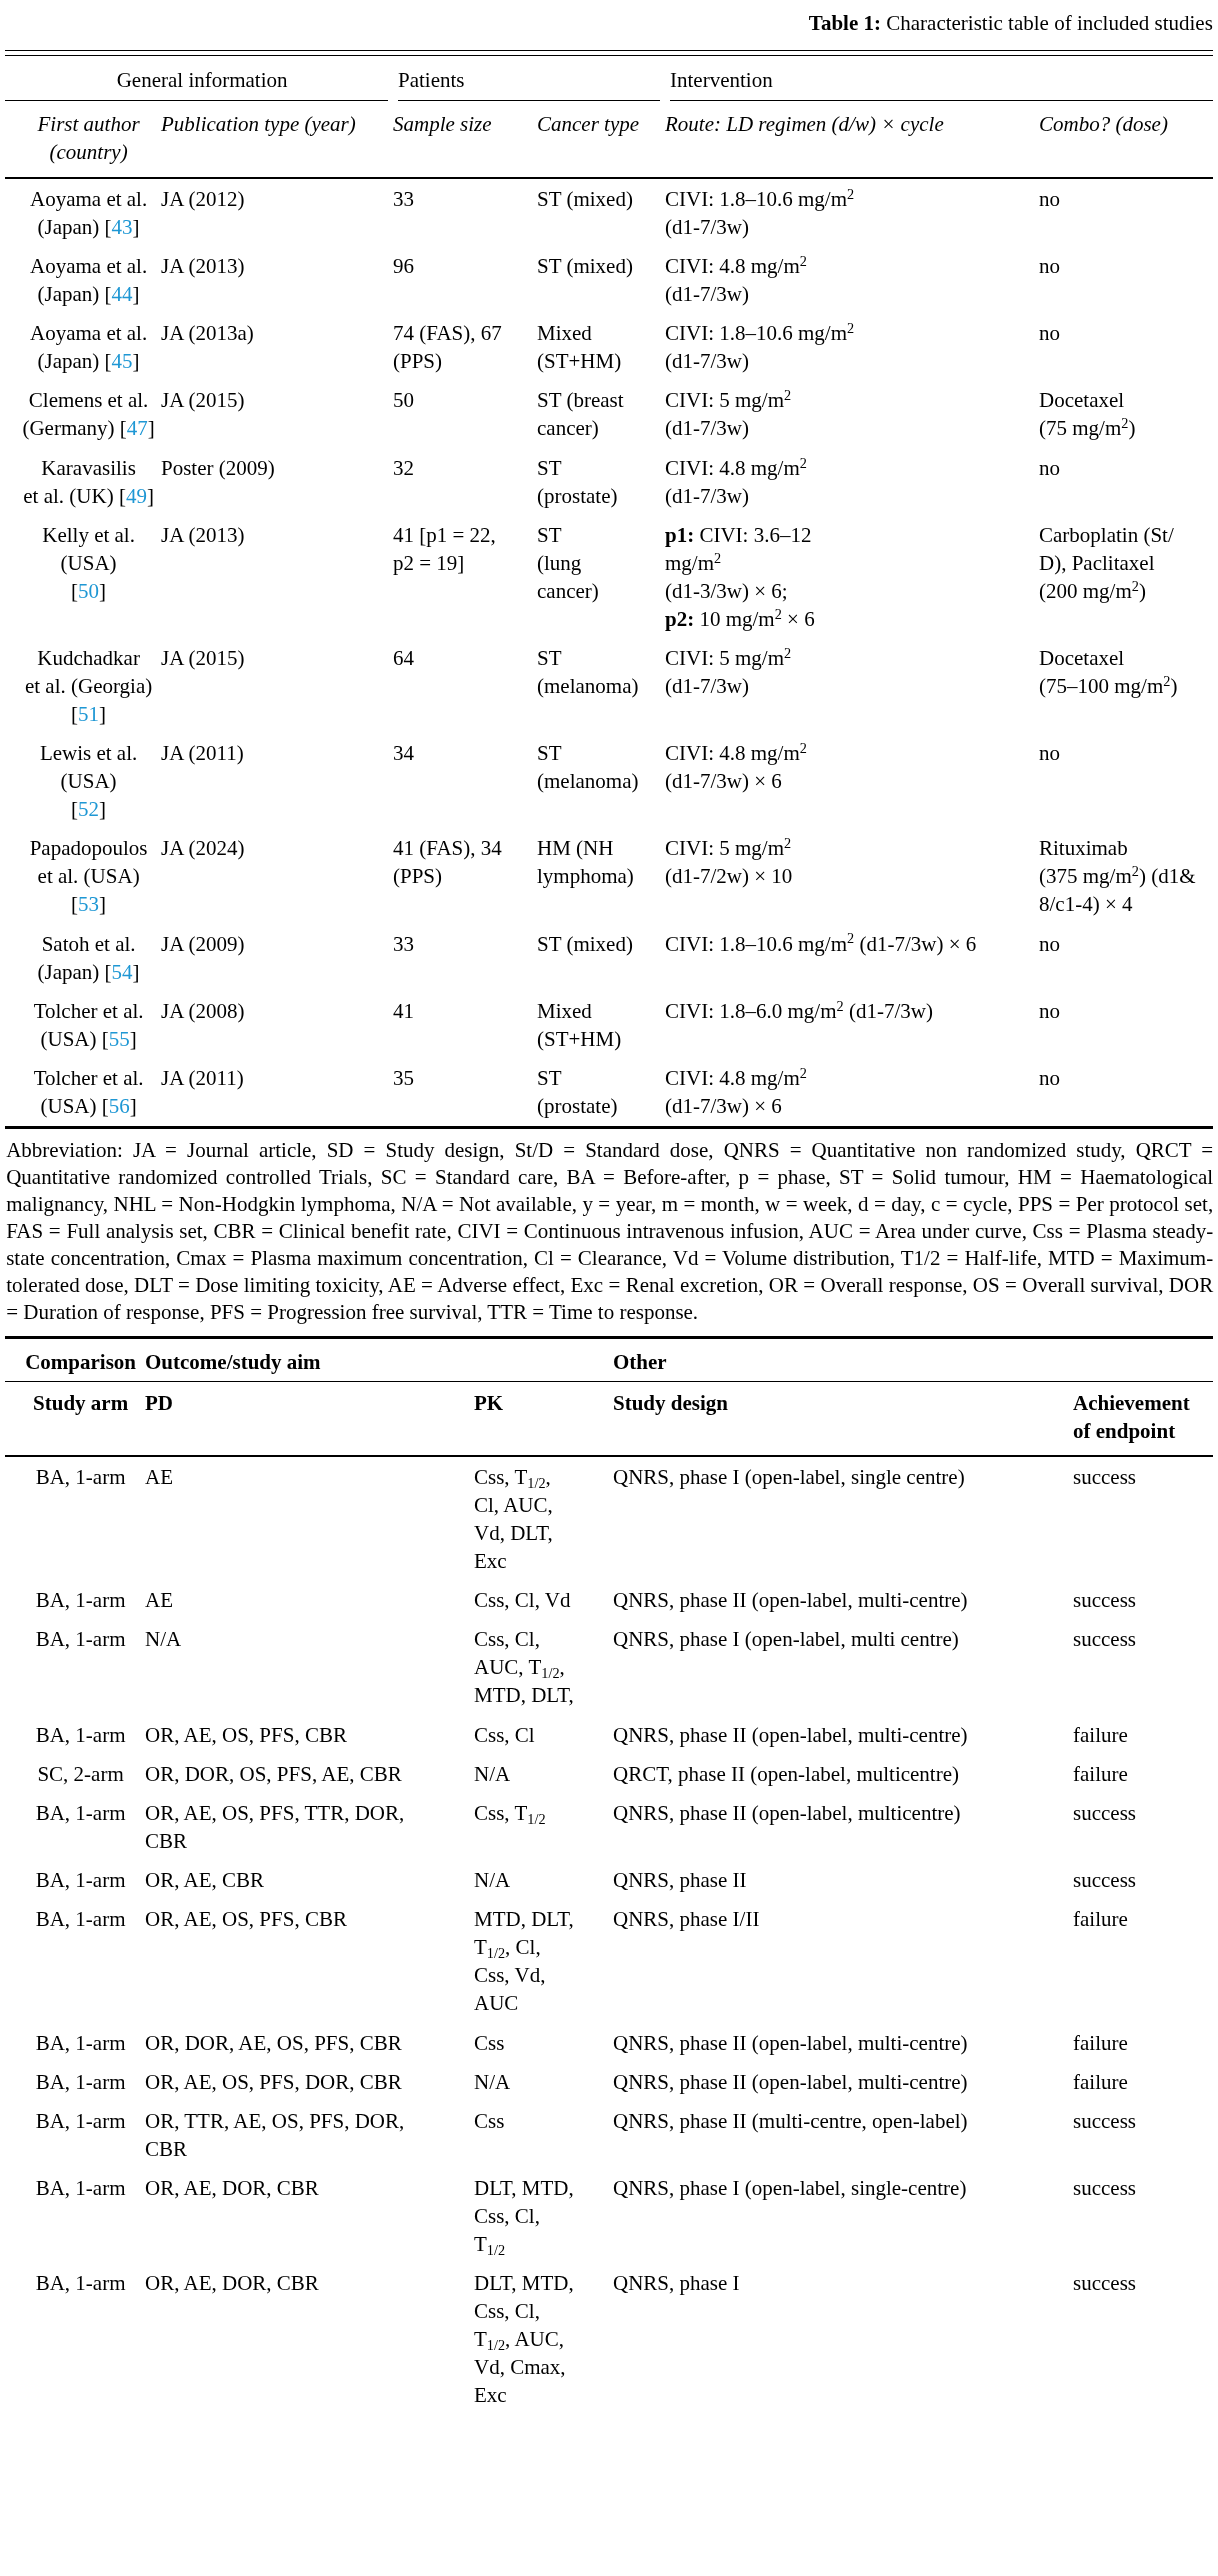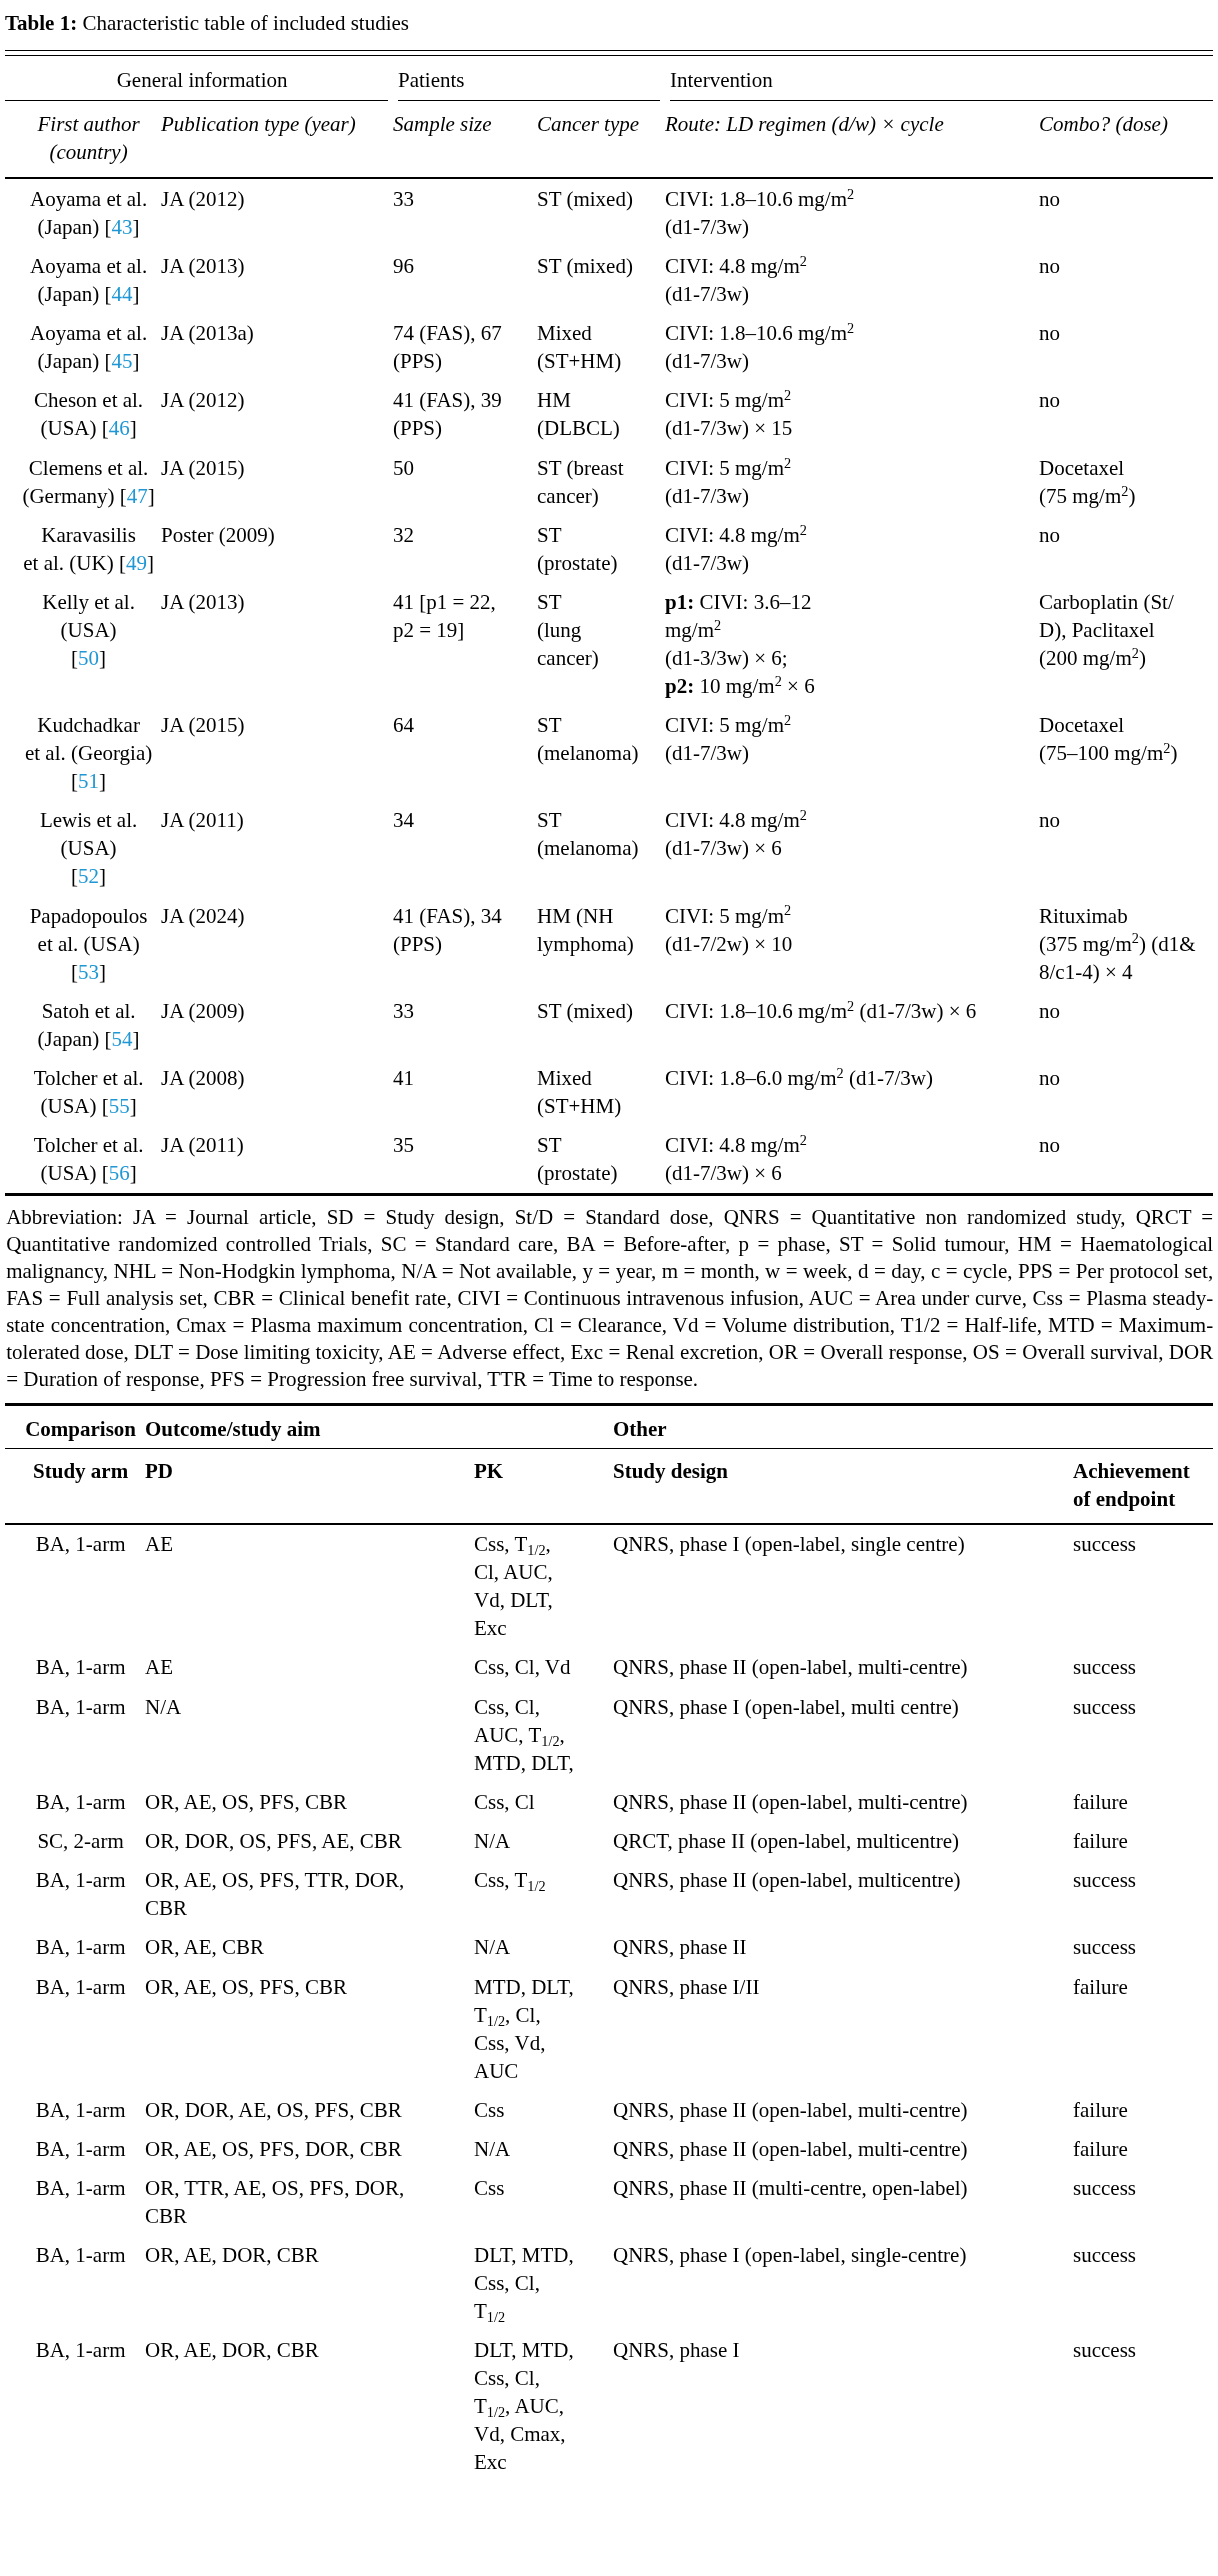--- a/index.html
+++ b/index.html
@@ -5,21 +5,21 @@
   html,body{margin:0;padding:0;background:#ffffff;}
   body{
     width:1219px;
     min-height:2576px;
     color:#000;
     font-family:"Liberation Serif","DejaVu Serif",serif;
     font-size:21px;
   }
   .page{padding:6.2px 6.2px 0 5px;}
   .title{
-    text-align:left;
+    text-align:right;
     margin:5px 0 13.7px 0;
     white-space:nowrap;
   }
   .title b{font-weight:bold;}
   
   .rule-double{height:4.4px;border-top:1.9px solid #000;border-bottom:1.9px solid #000;}
   .rule-thick{height:0;border-top:3.1px solid #000;}
   
   table{border-collapse:collapse;table-layout:fixed;width:1208px;}
   th,td{
@@ -124,28 +124,20 @@
         </tr>
         <tr>
           <td>Aoyama et al.<br>(Japan) [<span class="cite">45</span>]</td>
           <td>JA (2013a)</td>
           <td>74 (FAS), 67<br>(PPS)</td>
           <td>Mixed<br>(ST+HM)</td>
           <td>CIVI: 1.8–10.6 mg/m<sup>2</sup><br>(d1-7/3w)</td>
           <td>no</td>
         </tr>
         <tr>
-          <td>Cheson et al.<br>(USA) [<span class="cite">46</span>]</td>
-          <td>JA (2012)</td>
-          <td>41 (FAS), 39<br>(PPS)</td>
-          <td>HM<br>(DLBCL)</td>
-          <td>CIVI: 5 mg/m<sup>2</sup><br>(d1-7/3w) × 15</td>
-          <td>no</td>
-        </tr>
-        <tr>
           <td>Clemens et al.<br>(Germany) [<span class="cite">47</span>]</td>
           <td>JA (2015)</td>
           <td>50</td>
           <td>ST (breast<br>cancer)</td>
           <td>CIVI: 5 mg/m<sup>2</sup><br>(d1-7/3w)</td>
           <td>Docetaxel<br>(75 mg/m<sup>2</sup>)</td>
         </tr>
         <tr>
           <td>Karavasilis<br>et al. (UK) [<span class="cite">49</span>]</td>
           <td>Poster (2009)</td>

